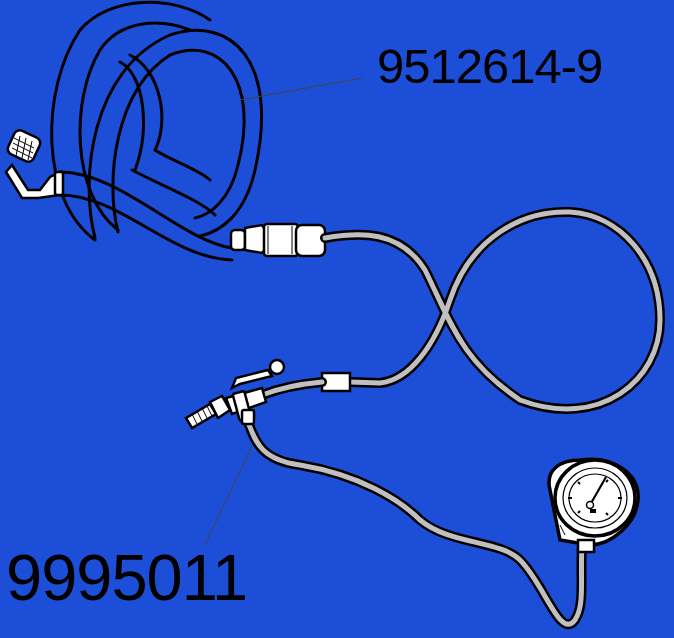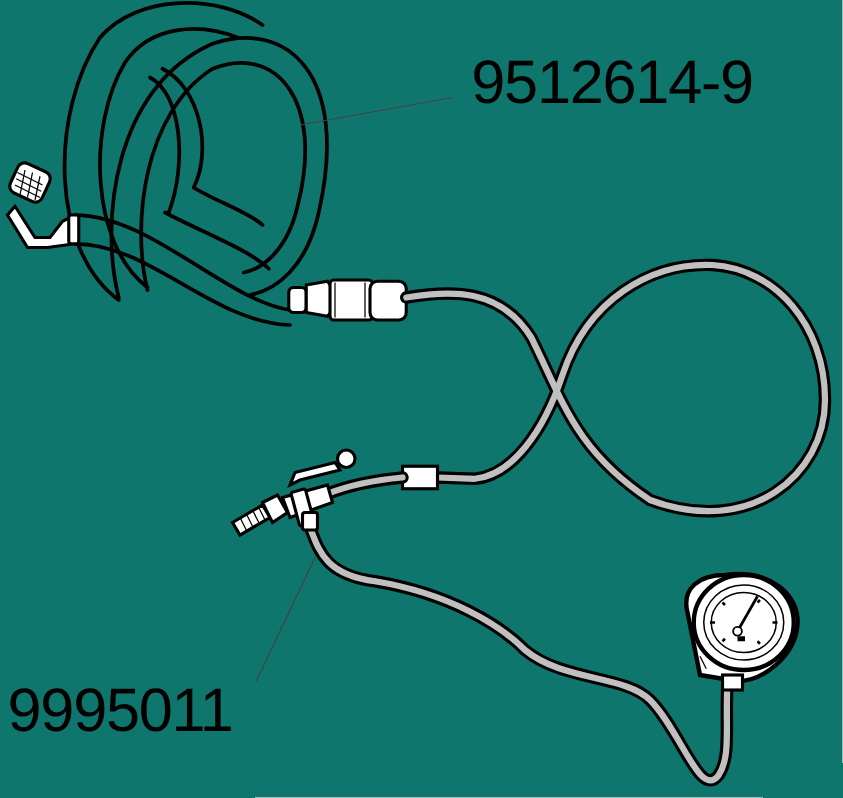--- a/index.html
+++ b/index.html
@@ -1,28 +1,28 @@
 <!DOCTYPE html>
 <html><head>
   <meta charset="utf-8">
   <style>
     html, body { margin: 0; padding: 0; background: #ffffff; }
-    .canvas { position: relative; width: 674px; height: 638px; overflow: hidden; background: #0f766e; }
+    .canvas { position: relative; width: 674px; height: 638px; overflow: hidden; background: #1d4ed8; }
     svg.art { position: absolute; left: 0; top: 0; }
     .callout {
       position: absolute;
       font-family: "Liberation Sans", "DejaVu Sans", sans-serif;
       font-weight: 400;
       color: #000000;
       letter-spacing: -1px;
       line-height: 1;
       white-space: nowrap;
     }
     .callout-top { left: 377px; top: 42px; font-size: 49px; }
-    .callout-bottom { left: 6px; top: 545px; font-size: 49px; }
+    .callout-bottom { left: 6px; top: 545px; font-size: 65px; }
   </style>
 </head>
 <body>
 
 <div class="canvas">
   <svg class="art" width="674" height="638" viewBox="0 0 674 638" xmlns="http://www.w3.org/2000/svg">
 
     <g fill="none" stroke="#000" stroke-width="3" stroke-linecap="round">
 
       <path d="M 95 240 C 40 200, 40 90, 80 30 C 110 -5, 175 -5, 210 20"></path>

